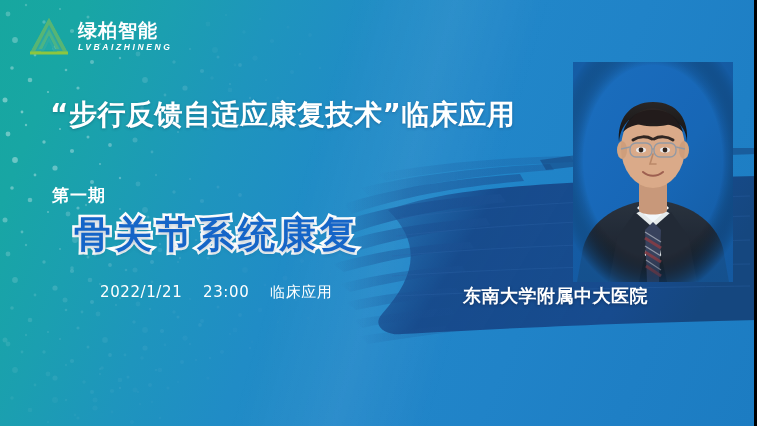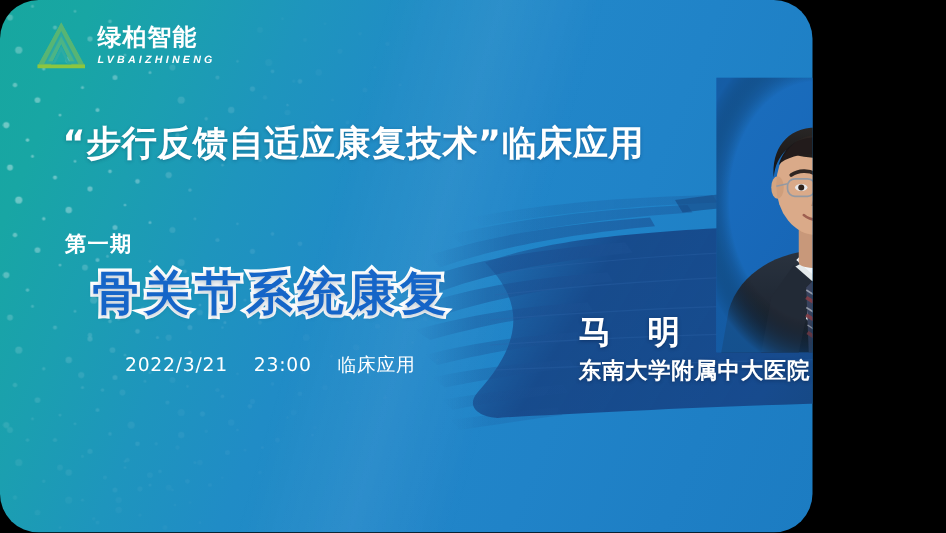--- a/index.html
+++ b/index.html
@@ -5,35 +5,34 @@
 <style>
   html, body {
     margin: 0;
     padding: 0;
     background: #000;
   }
   * { box-sizing: border-box; }
 
   .poster {
     position: relative;
-    width: 650px;
+    width: 754px;
     height: 426px;
     overflow: hidden;
     font-family: "Liberation Sans", "DejaVu Sans", sans-serif;
     background: linear-gradient(112deg,
         #17a79f 0%,
         #18a6a4 9%,
         #1b9fb0 19%,
         #1e95bd 30%,
         #208cc6 42%,
         #2187c9 55%,
         #2083c8 70%,
         #1e7fc5 85%,
         #1c7cc2 100%);
-    border-radius: 31px;
   }
 
   
   .speckles {
     position: absolute;
     inset: 0;
     pointer-events: none;
   }
 
   
@@ -292,21 +291,21 @@
     </div>
   </div>
 
   <div class="headline">“步行反馈自适应康复技术”临床应用</div>
 
   <div class="episode">第一期</div>
 
   <div class="subtitle">骨关节系统康复</div>
 
   <div class="datetime">
-    <span>2022/3/21</span>
+    <span>2022/1/21</span>
     <span class="gap"></span>
     <span>23:00</span>
     <span class="gap"></span>
     <span>临床应用</span>
   </div>
 
   <svg class="portrait" viewBox="0 0 160 220" aria-hidden="true">
     <defs>
       <linearGradient id="photoBg" x1="0" y1="0" x2="1" y2="1">
         <stop offset="0%" stop-color="#1b6fc0"></stop>
@@ -387,16 +386,15 @@
 
       <path d="M70,110 C76,115 84,115 90,110" stroke="#a8604d" stroke-width="2" fill="none" stroke-linecap="round"></path>
 
       <ellipse cx="80" cy="86" rx="32" ry="40" fill="#8a4b2a" opacity="0.07"></ellipse>
 
       <rect x="0" y="0" width="160" height="220" fill="url(#softEdge)"></rect>
       <rect x="0" y="0" width="160" height="220" fill="#1b6fc0" opacity="0.06"></rect>
     </g>
   </svg>
 
-  <div class="speaker-name">马 明</div>
   <div class="speaker-org">东南大学附属中大医院</div>
 
 </div>
 
 </body></html>

